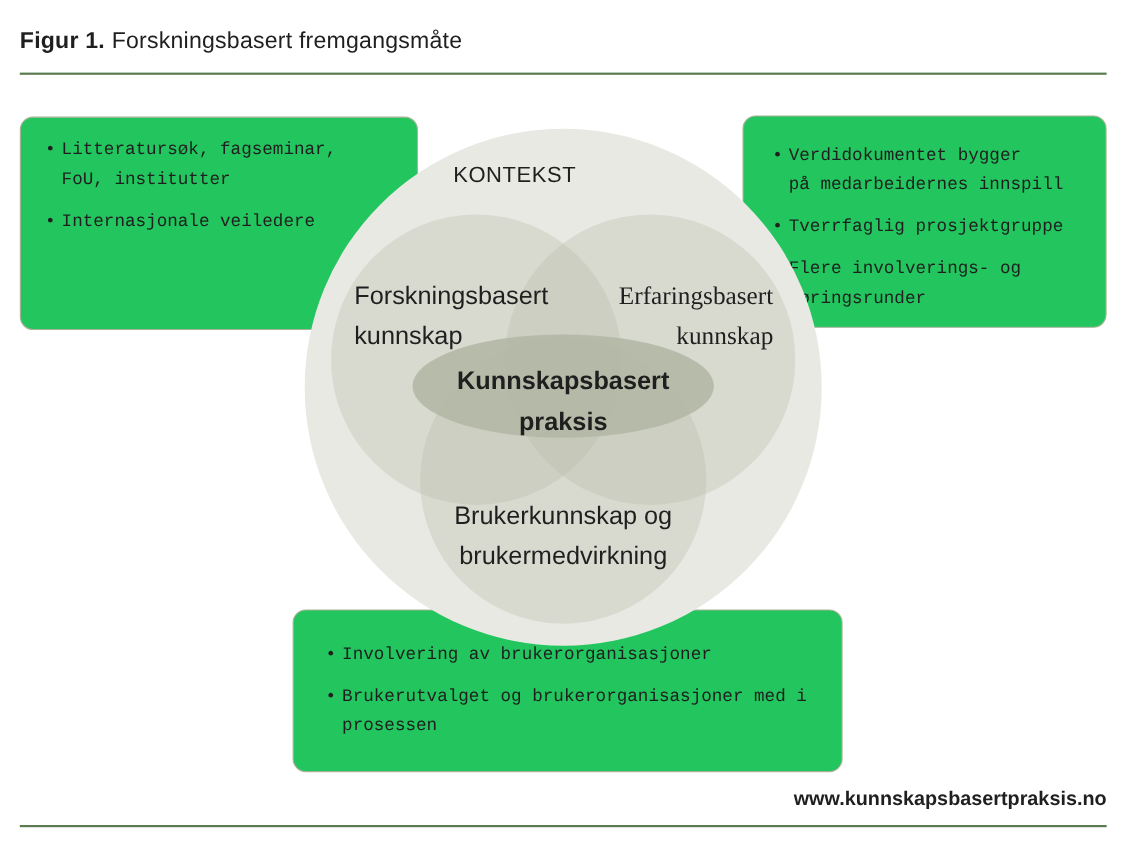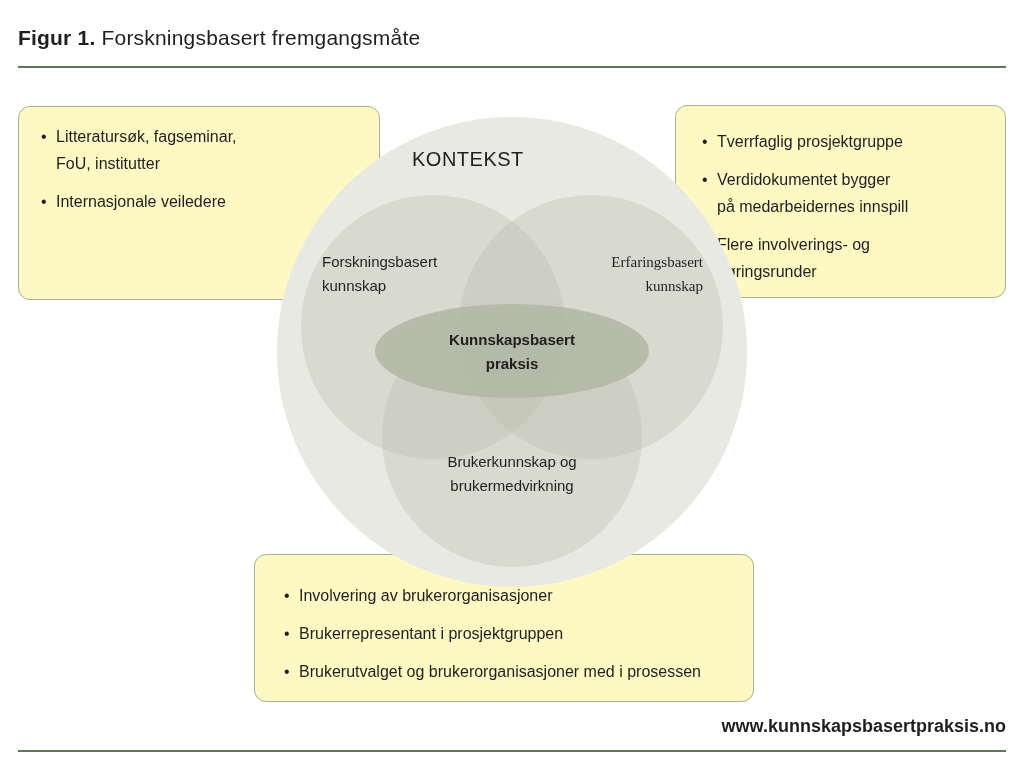--- a/index.html
+++ b/index.html
@@ -14,47 +14,48 @@
   .fig-title{left:18px;top:26px;font-size:21px;letter-spacing:.2px;}
   .fig-title .bold{font-weight:bold;}
 
   
   .rule{left:18px;width:988px;height:2px;background:#5c7a50;}
   .rule.top{top:66px;}
   .rule.bottom{top:750px;}
 
   
   .info-box{
-    background:#fef9c3;
+    background:#22c55e;
     border:1.6px solid #a6b296;
     border-radius:12px;
     box-sizing:border-box;
     z-index:1;
+    font-family:Liberation Mono, monospace;
   }
   .box-left{left:18px;top:106px;width:362px;height:194px;padding:16px 10px 0 20px;}
   .box-right{left:675px;top:105px;width:331px;height:193px;padding:22px 10px 0 24px;}
-  .box-bottom{left:254px;top:554px;width:500px;height:148px;padding:27px 10px 0 27px;}
+  .box-bottom{left:266px;top:554px;width:500px;height:148px;padding:27px 10px 0 27px;}
   .bullet{
     position:relative;
     padding-left:17px;
     font-size:16px;
     line-height:27px;
     white-space:pre-line;
     margin-bottom:11px;
   }
   .bullet::before{
     content:"\2022";
     position:absolute;left:2px;top:0;
   }
 
   
   svg.venn{left:0;top:0;z-index:2;pointer-events:none;}
 
   
-  .venn-label{z-index:3;white-space:pre-line;font-size:15px;line-height:24px;}
+  .venn-label{z-index:3;white-space:pre-line;font-size:23px;line-height:37px;}
   .lbl-context{left:412px;top:149px;width:200px;text-align:left;font-size:20px;line-height:20px;letter-spacing:.5px;}
   .lbl-research{left:322px;top:250px;text-align:left;}
   .lbl-experience{left:520px;top:250px;width:183px;text-align:right;font-family:Liberation Serif, serif;}
   .lbl-center{left:402px;top:328px;width:220px;text-align:center;font-weight:bold;}
   .lbl-user{left:382px;top:450px;width:260px;text-align:center;}
 
   
   .footer-url{right:18px;top:716px;font-size:18px;font-weight:bold;}
 </style>
 </head>
@@ -66,30 +67,29 @@
 
 <div class="abs rule top"></div>
 
 <div class="abs info-box box-left">
   <div class="bullet">Litteratursøk, fagseminar,
 FoU, institutter</div>
   <div class="bullet">Internasjonale veiledere</div>
 </div>
 
 <div class="abs info-box box-right">
-  <div class="bullet">Tverrfaglig prosjektgruppe</div>
   <div class="bullet">Verdidokumentet bygger
 på medarbeidernes innspill</div>
+  <div class="bullet">Tverrfaglig prosjektgruppe</div>
   <div class="bullet">Flere involverings- og
 høringsrunder</div>
 </div>
 
 <div class="abs info-box box-bottom">
   <div class="bullet">Involvering av brukerorganisasjoner</div>
-  <div class="bullet">Brukerrepresentant i prosjektgruppen</div>
   <div class="bullet">Brukerutvalget og brukerorganisasjoner med i prosessen</div>
 </div>
 
 <svg class="abs venn" width="1024" height="784" viewBox="0 0 1024 784">
   <circle cx="512" cy="352" r="235" fill="#e8e9e3"></circle>
   <circle cx="433" cy="327" r="132" fill-opacity="0.35" fill="#b9bdaa"></circle>
   <circle cx="591" cy="327" r="132" fill-opacity="0.35" fill="#b9bdaa"></circle>
   <circle cx="512" cy="437" r="130" fill-opacity="0.35" fill="#b9bdaa"></circle>
   <ellipse cx="512" cy="351" rx="137" ry="47" fill-opacity="0.85" fill="#b2b6a3"></ellipse>
 </svg>

